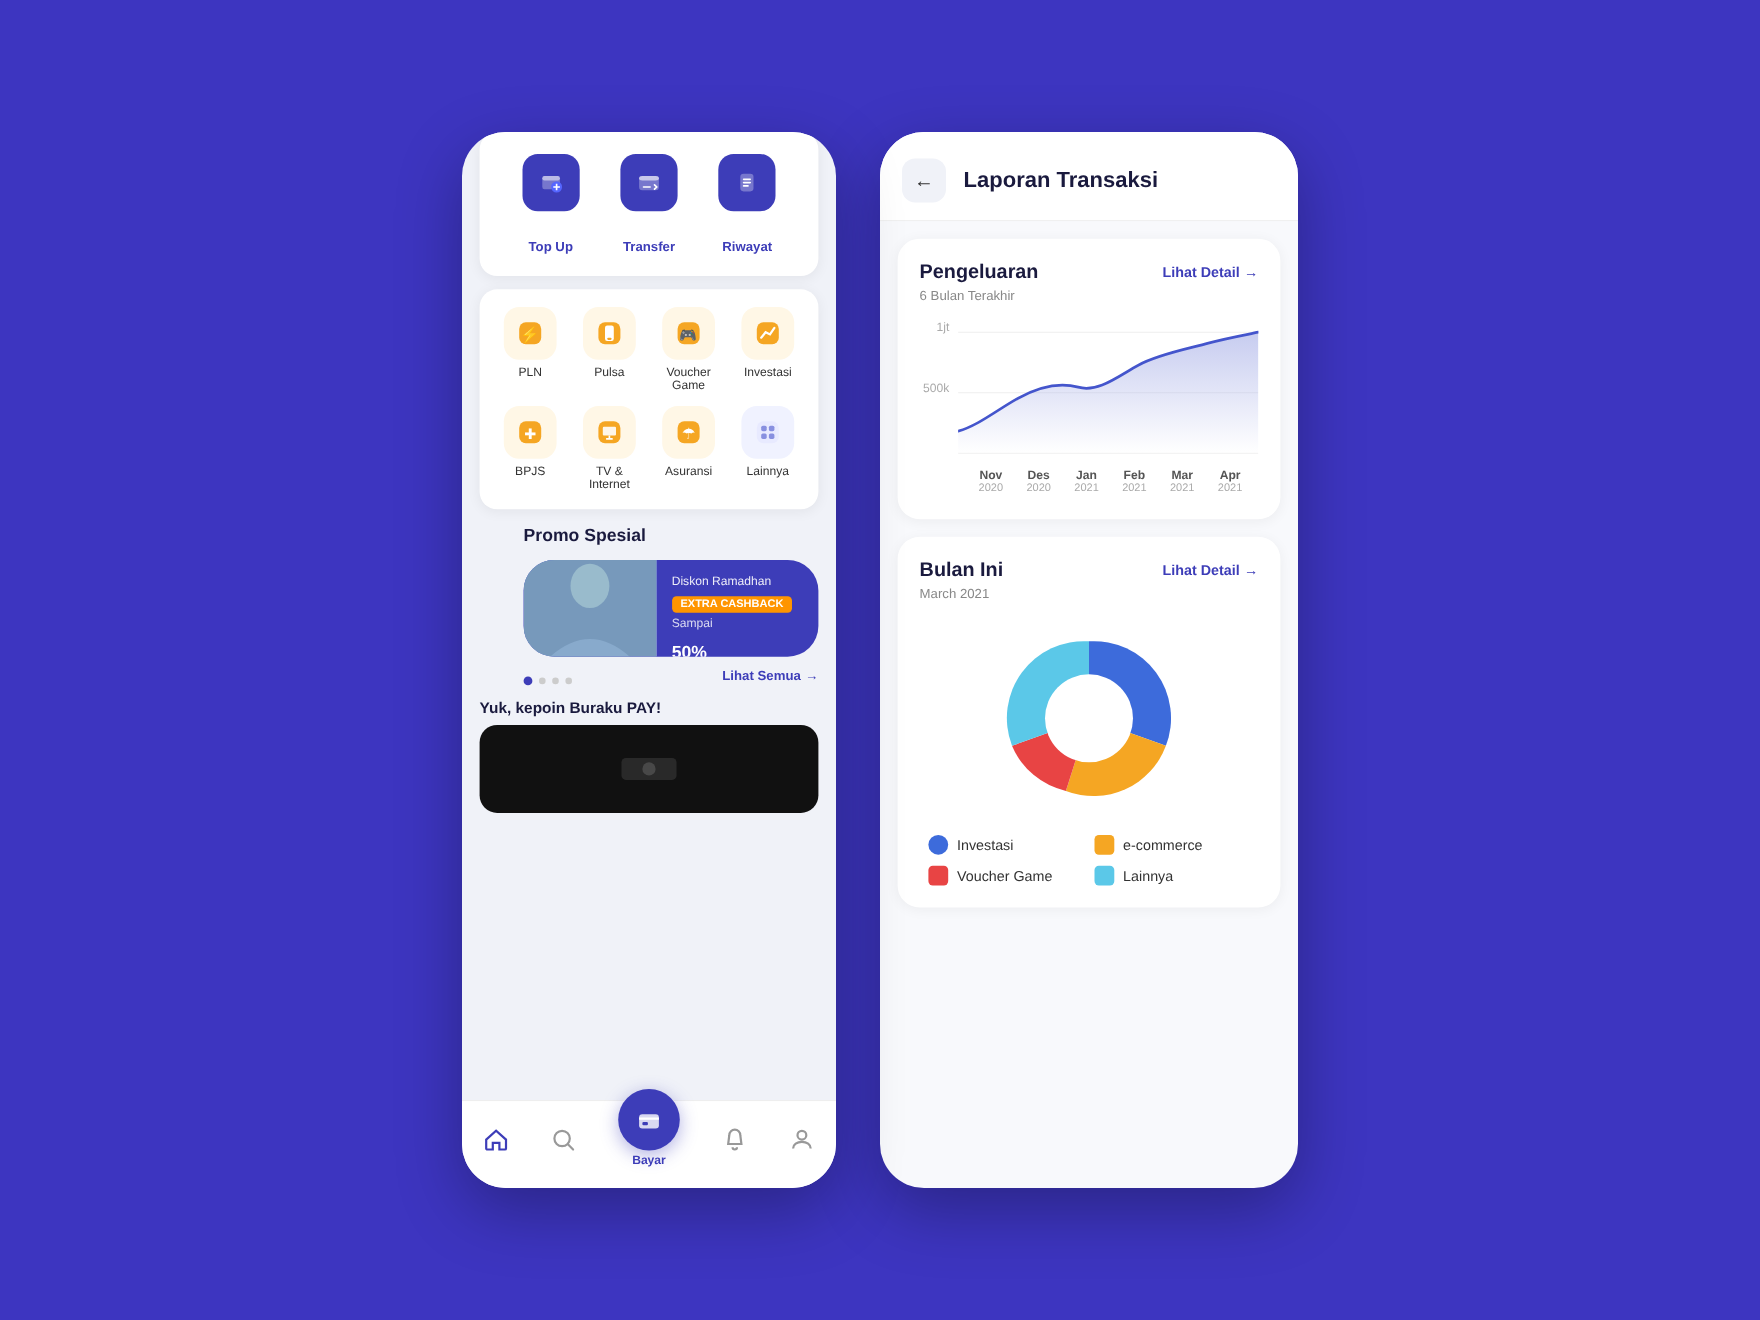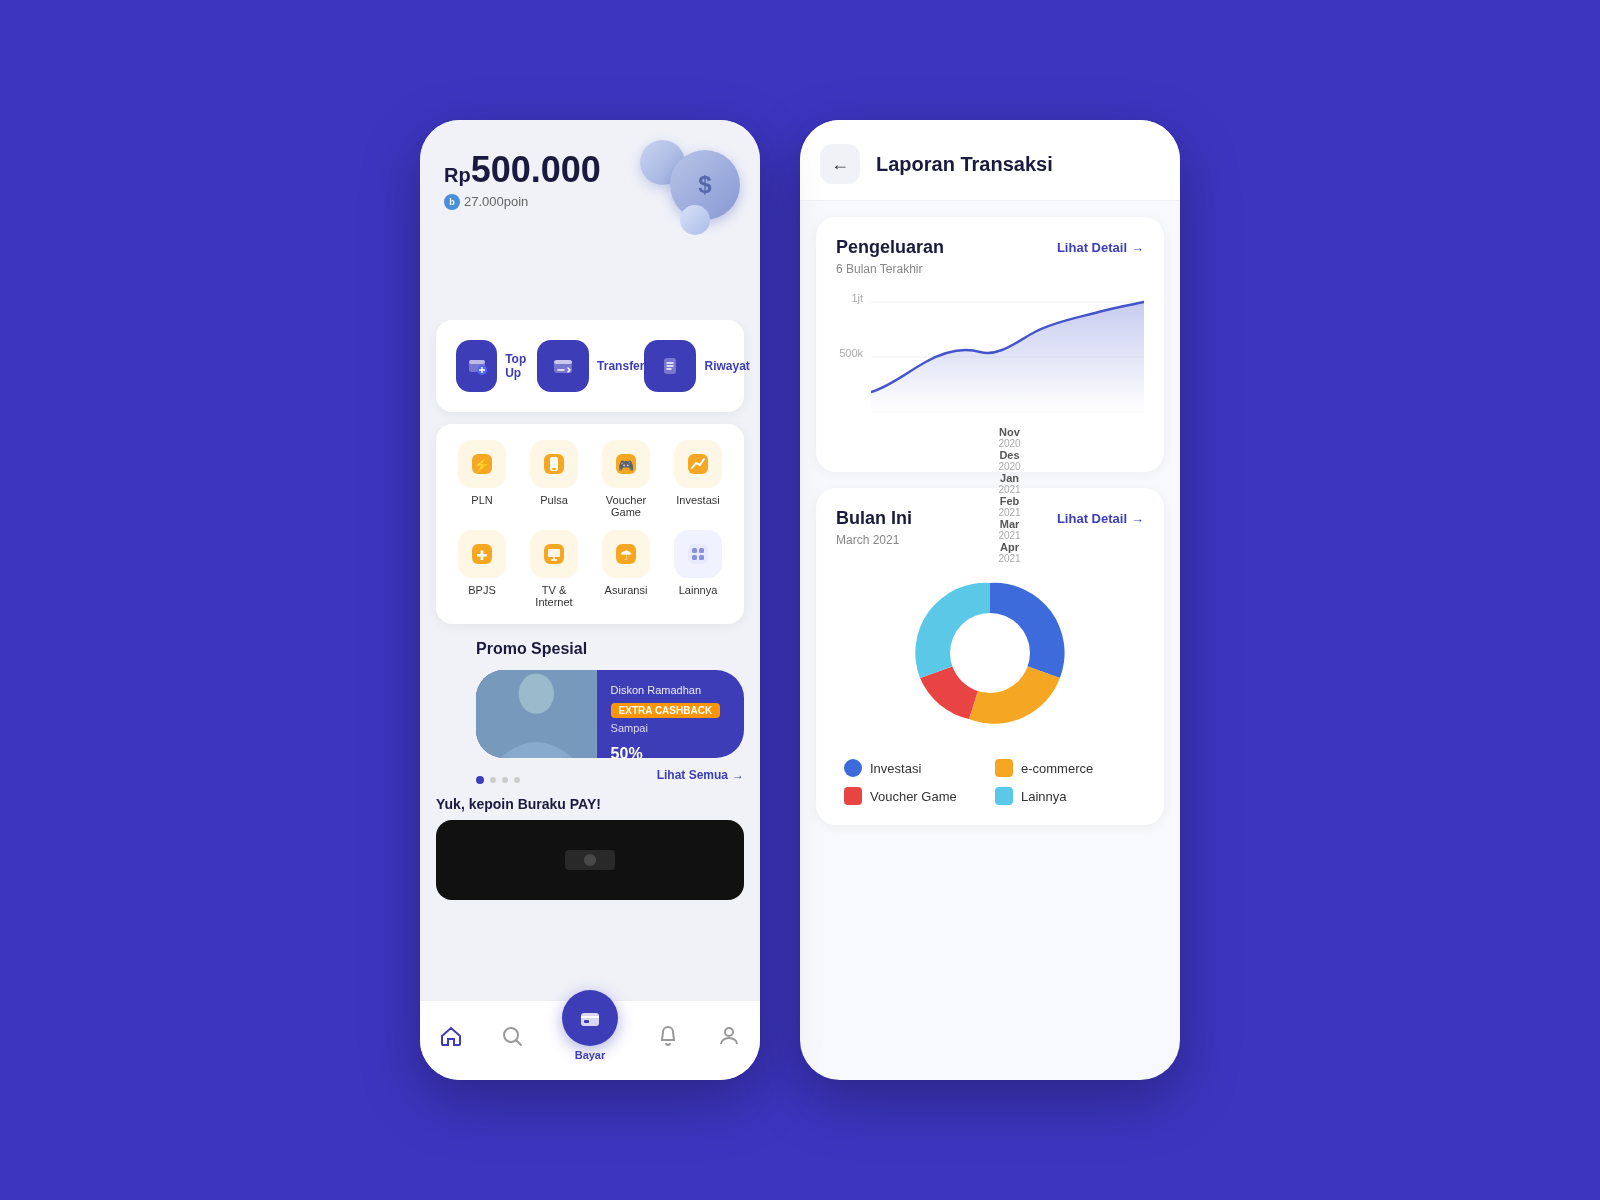--- a/index.html
+++ b/index.html
@@ -124,23 +124,23 @@
       border-radius: 16px;
       padding: 20px;
       display: flex;
       justify-content: space-around;
       margin-bottom: 12px;
       box-shadow: 0 2px 12px rgba(0,0,0,0.06);
     }
 
     .action-item {
       display: flex;
-      flex-direction: row;
-      align-items: center;
-      gap: 8px;
+      flex-direction: column;
+      align-items: center;
+      gap: 25px;
       cursor: pointer;
     }
     .action-icon {
       width: 52px;
       height: 52px;
       background: #3d3db8;
       border-radius: 14px;
       display: flex;
       align-items: center;
       justify-content: center;
@@ -433,21 +433,20 @@
     .chart-y-label {
       font-size: 11px;
       color: #aaa;
       text-align: right;
     }
     .chart-labels-x {
       display: flex;
       justify-content: space-between;
       padding: 0 4px;
       margin-top: 4px;
-      flex-direction: column;
     }
     .chart-x-item {
       text-align: center;
       flex: 1;
     }
     .chart-x-month {
       font-size: 11px;
       color: #555;
       font-weight: 600;
     }
@@ -486,35 +485,20 @@
       flex: 1;
       overflow-y: auto;
     }
     .scroll-area::-webkit-scrollbar { display: none; }
   </style>
 </head>
 <body>
 
 <div class="phone phone-left">
 
-  <div class="header-section">
-    <div class="balance-amount">
-      <span class="currency">Rp</span><span>500.000</span>
-    </div>
-    <div class="points-row">
-      <div class="points-icon">b</div>
-      <span>27.000poin</span>
-    </div>
-
-    <div class="coin-decoration">
-      <div class="coin-circle-sm"></div>
-      <div class="coin-circle"></div>
-      <div class="coin-circle-xs"></div>
-    </div>
-  </div>
 
   <div class="quick-actions">
     <div class="action-item">
       <div class="action-icon">
         <svg width="22" height="22" viewBox="0 0 22 22" fill="none">
           <rect x="3" y="5" width="16" height="12" rx="2" fill="white" opacity="0.3"></rect>
           <rect x="3" y="5" width="16" height="4" rx="2" fill="white" opacity="0.5"></rect>
           <circle cx="16" cy="15" r="5" fill="#5566ff"></circle>
           <line x1="16" y1="12" x2="16" y2="18" stroke="white" stroke-width="1.5"></line>
           <line x1="13" y1="15" x2="19" y2="15" stroke="white" stroke-width="1.5"></line>

